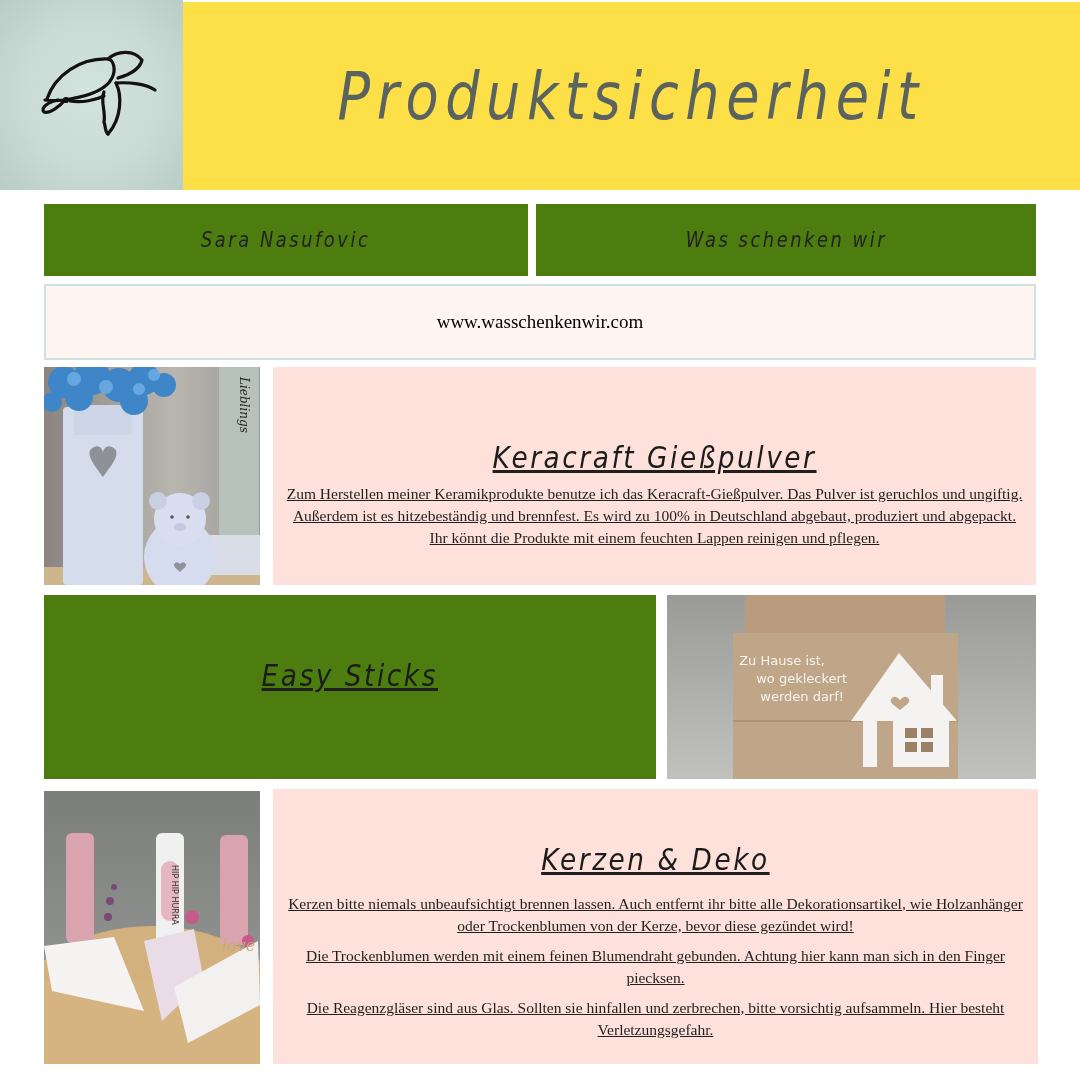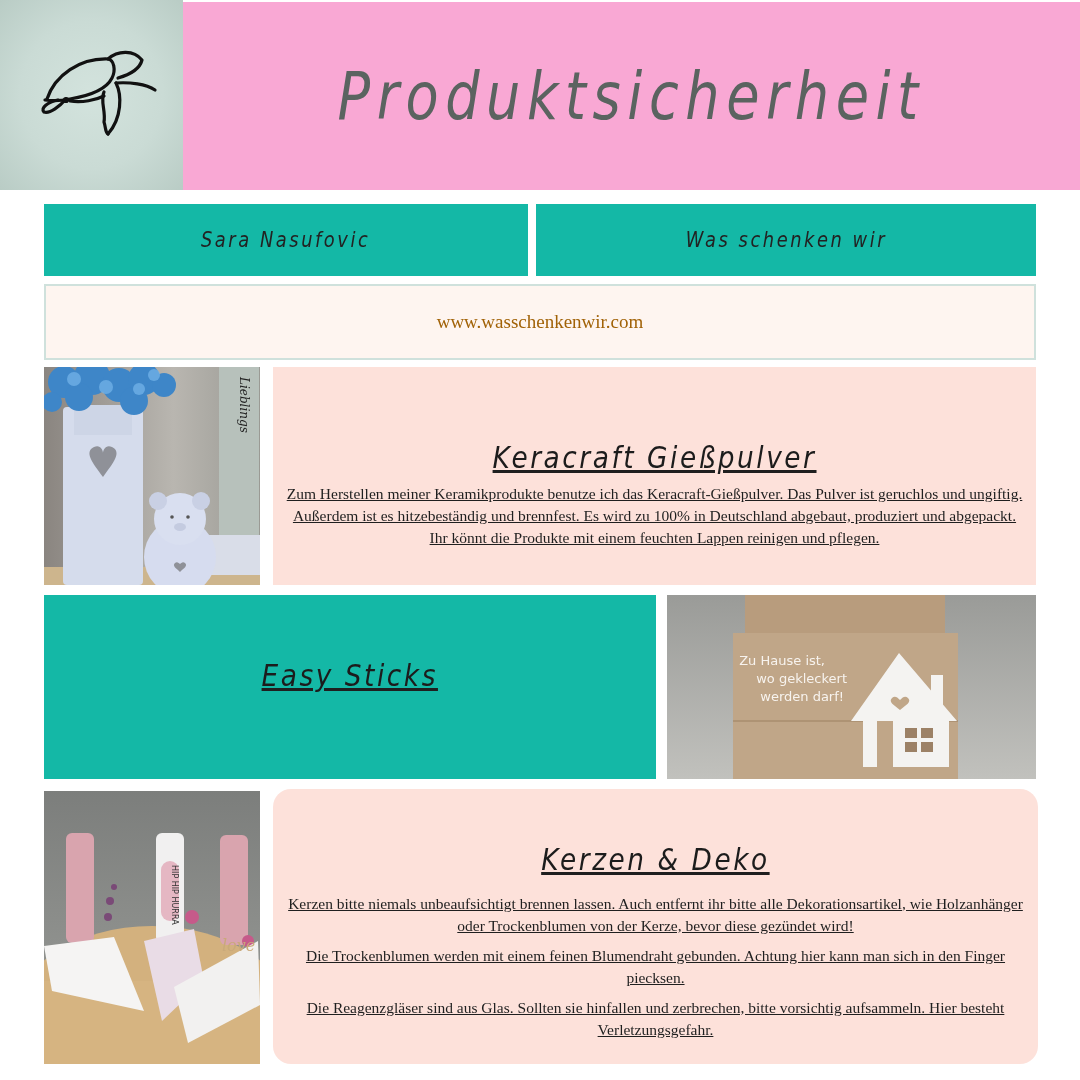--- a/index.html
+++ b/index.html
@@ -3,48 +3,48 @@
 <meta charset="utf-8">
 <style>
   html, body { margin:0; padding:0; }
   body { width:1080px; height:1080px; position:relative; background:#ffffff; overflow:hidden;
          font-family: "Liberation Serif", serif; color:#1f1f1f; }
   .abs { position:absolute; box-sizing:border-box; }
   .script { font-family: "DejaVu Sans", sans-serif; font-weight:200; font-style:italic; letter-spacing:3px; }
 
   #logo-box { left:0; top:0; width:183px; height:190px;
     background: radial-gradient(ellipse at center, #d3e3dd 0%, #cadbd5 55%, #b9ccc5 100%); }
-  #title-box { left:183px; top:2px; width:897px; height:188px; background:#f9a8d4;
+  #title-box { left:183px; top:2px; width:897px; height:188px; background:#fde047;
     display:flex; align-items:center; justify-content:center; }
   #title-box .title { font-size:66px; color:#5b6360; letter-spacing:8px; font-weight:200;
     font-family:"DejaVu Sans", sans-serif; font-style:italic; transform: scaleX(0.82); }
 
-  .sage { background:#14b8a6; }
+  .sage { background:#4d7c0f; }
   .pink { background:#fde1da; }
   .cream { background:#fef5f0; }
 
   #name-box { left:44px; top:204px; width:484px; height:72px; display:flex; align-items:center; justify-content:center; }
   #brand-box { left:536px; top:204px; width:500px; height:72px; display:flex; align-items:center; justify-content:center; }
   .tag-text { font-size:21px; color:#222; transform: scaleX(0.85); }
 
   #url-box { left:44px; top:284px; width:992px; height:76px; border:2px solid #cfe1dc;
     display:flex; align-items:center; justify-content:center; }
-  #url-box a { font-size:19px; color:#a16207; text-decoration:none; font-family:"Liberation Serif", serif; }
+  #url-box a { font-size:19px; color:#000000; text-decoration:none; font-family:"Liberation Serif", serif; }
 
   .photo { overflow:hidden; }
   .section { display:flex; flex-direction:column; align-items:center; justify-content:center; text-align:center; padding:0 8px;text-decoration:underline; }
   .section h2 { margin:0 0 4px 0; font-size:31px; font-weight:200; color:#1c1c1c; transform: scaleX(0.85); }
   .section p { margin:4px; font-size:15.5px; line-height:22px; color:#1f1f1f; }
 
   #keracraft-photo { left:44px; top:367px; width:216px; height:218px; }
   #keracraft-box { left:273px; top:367px; width:763px; height:218px; padding-top:40px; }
   #easy-box { left:44px; top:595px; width:612px; height:184px; padding-bottom:20px; }
   #house-photo { left:667px; top:595px; width:369px; height:184px; }
   #candle-photo { left:44px; top:791px; width:216px; height:279px; }
-  #kerzen-box { left:273px; top:789px; width:765px; height:275px; padding-top:32px;border-radius:18px; }
+  #kerzen-box { left:273px; top:789px; width:765px; height:275px; padding-top:32px; }
 </style>
 </head>
 <body>
 
 <div id="logo-box" class="abs">
   <svg width="183" height="190" viewBox="0 0 183 190">
     <g fill="none" stroke="#111" stroke-width="3.2" stroke-linecap="round" stroke-linejoin="round">
       <path d="M47 99 C 55 75, 80 58, 108 59 C 114 60, 116 70, 112 78 C 106 90, 88 96, 70 99 C 60 101, 52 101, 45 100"></path>
       <path d="M108 59 C 118 50, 134 50, 142 60 C 140 68, 132 74, 118 78"></path>
       <path d="M116 83 C 130 82, 146 84, 155 90"></path>

